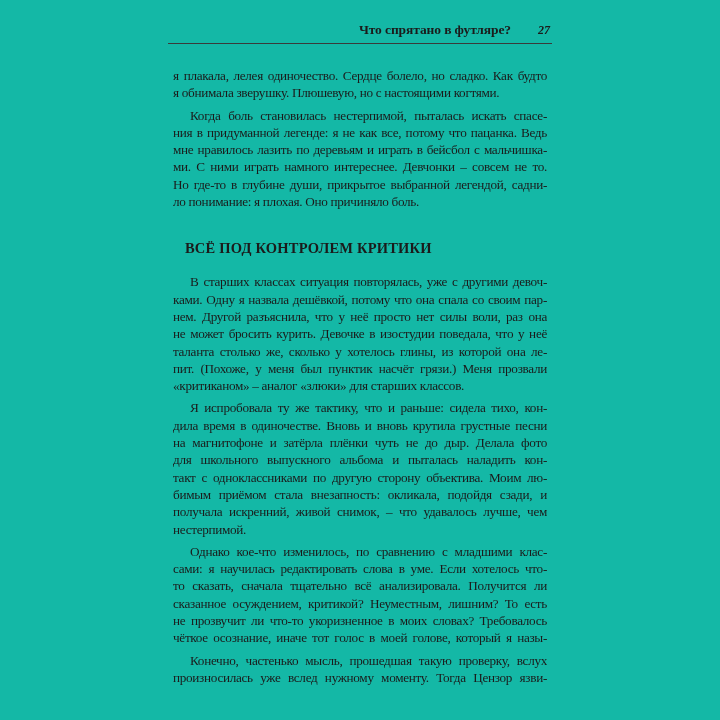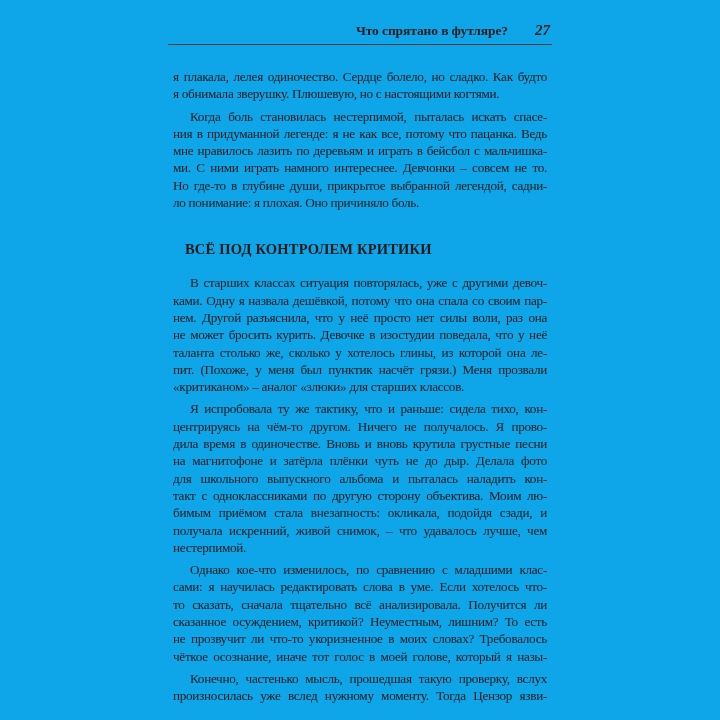--- a/index.html
+++ b/index.html
@@ -4,21 +4,21 @@
 <style>
   html, body {
     margin: 0;
     padding: 0;
     background: #ffffff;
   }
   .page {
     position: relative;
     width: 720px;
     height: 720px;
-    background: #0ea5e9;
+    background: #14b8a6;
     overflow: hidden;
     font-family: "Liberation Serif", "DejaVu Serif", serif;
     color: #1b1b1b;
   }
   .column {
     position: absolute;
     left: 168px;
     top: 22px;
     width: 384px;
   }
@@ -29,21 +29,21 @@
     gap: 27px;
     border-bottom: 1.6px solid #3a3a3a;
     padding-bottom: 5px;
   }
   .chapter-title {
     font-weight: bold;
     font-size: 13.5px;
     letter-spacing: -0.1px;
   }
   .page-number {
-    font-size: 15px;
+    font-size: 12px;
     font-weight: bold;
     font-style: italic;
     padding-right: 2px;
   }
   .page-body {
     margin-top: 23px;
   }
   .paragraph { margin: 5px; }
   .tline {
     font-size: 13.2px;
@@ -91,21 +91,20 @@
           <div class="tline first">В старших классах ситуация повторялась, уже с другими девоч-</div>
           <div class="tline">ками. Одну я назвала дешёвкой, потому что она спала со своим пар-</div>
           <div class="tline">нем. Другой разъяснила, что у неё просто нет силы воли, раз она</div>
           <div class="tline">не может бросить курить. Девочке в изостудии поведала, что у неё</div>
           <div class="tline">таланта столько же, сколько у хотелось глины, из которой она ле-</div>
           <div class="tline">пит. (Похоже, у меня был пунктик насчёт грязи.) Меня прозвали</div>
           <div class="tline final">«критиканом» – аналог «злюки» для старших классов.</div>
         </div>
         <div class="paragraph">
           <div class="tline first">Я испробовала ту же тактику, что и раньше: сидела тихо, кон-</div>
-          <div class="tline">центрируясь на чём-то другом. Ничего не получалось. Я прово-</div>
           <div class="tline">дила время в одиночестве. Вновь и вновь крутила грустные песни</div>
           <div class="tline">на магнитофоне и затёрла плёнки чуть не до дыр. Делала фото</div>
           <div class="tline">для школьного выпускного альбома и пыталась наладить кон-</div>
           <div class="tline">такт с одноклассниками по другую сторону объектива. Моим лю-</div>
           <div class="tline">бимым приёмом стала внезапность: окликала, подойдя сзади, и</div>
           <div class="tline">получала искренний, живой снимок, – что удавалось лучше, чем</div>
           <div class="tline final">нестерпимой.</div>
         </div>
         <div class="paragraph">
           <div class="tline first">Однако кое-что изменилось, по сравнению с младшими клас-</div>

